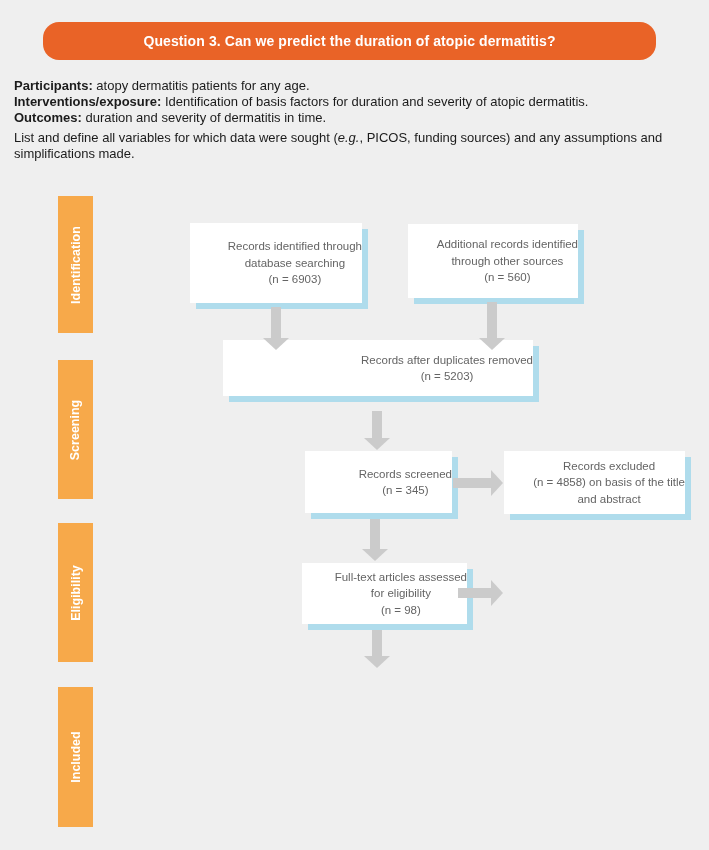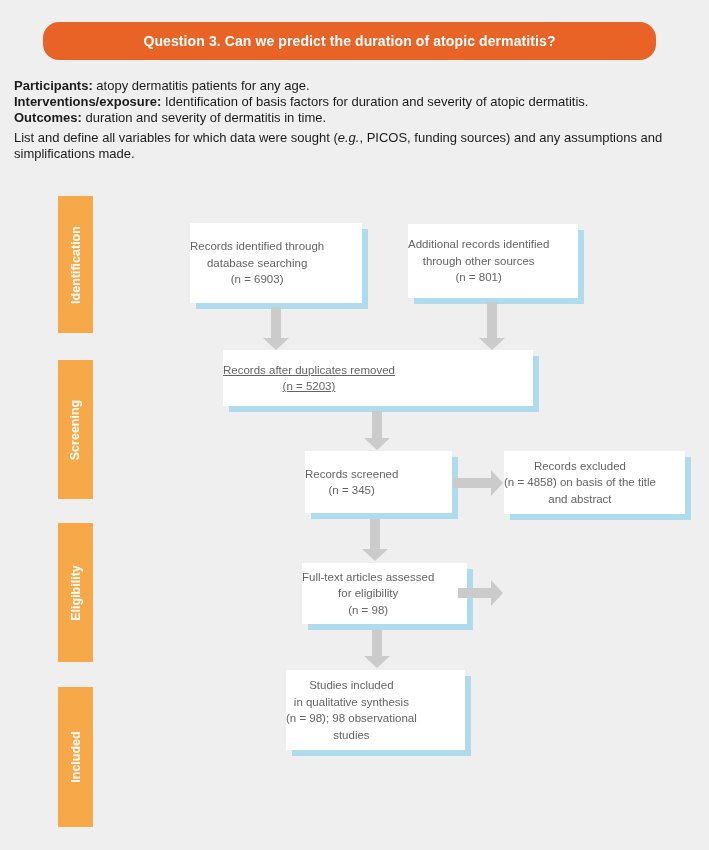--- a/index.html
+++ b/index.html
@@ -40,28 +40,28 @@
   }
   .s1 { top:196px; height:137px; }
   .s2 { top:360px; height:139px; }
   .s3 { top:523px; height:139px; }
   .s4 { top:687px; height:140px; }
 
   
   .fbox {
     position:absolute; background:#ffffff;
     box-shadow:6px 6px 0 0 var(--shadow-blue,#AFDCEC);
-    display:flex; align-items:center; justify-content:flex-start;
+    display:flex; align-items:center; justify-content:flex-end;
     text-align:center; color:var(--box-text,#646464);
     font-size:11.5px; line-height:16.5px;
   }
   .fbox .txt { white-space:pre-line; }
   .b1 { left:190px; top:223px; width:172px; height:80px; }
   .b2 { left:408px; top:224px; width:170px; height:74px; }
-  .b3 { left:223px; top:350px; width:310px; height:56px;text-decoration:underline; }
+  .b3 { left:223px; top:340px; width:310px; height:56px; }
   .b4 { left:305px; top:451px; width:147px; height:62px; }
   .b5 { left:504px; top:451px; width:181px; height:63px; }
   .b6 { left:302px; top:563px; width:165px; height:61px; }
   .b7 { left:504px; top:563px; width:181px; height:65px; }
   .b8 { left:286px; top:670px; width:179px; height:80px; }
 
   
   .arrow-v { position:absolute; width:26px; }
   .arrow-v .shaft {
     position:absolute; left:8px; top:0; width:10px;
@@ -118,45 +118,39 @@
   </div>
 
   <div class="fbox b1">
     <div class="txt">Records identified through
 database searching
 (n = 6903)</div>
   </div>
   <div class="fbox b2">
     <div class="txt">Additional records identified
 through other sources
-(n = 801)</div>
+(n = 560)</div>
   </div>
   <div class="fbox b3">
     <div class="txt">Records after duplicates removed
 (n = 5203)</div>
   </div>
   <div class="fbox b4">
     <div class="txt">Records screened
 (n = 345)</div>
   </div>
   <div class="fbox b5">
     <div class="txt">Records excluded
 (n = 4858) on basis of the title
 and abstract</div>
   </div>
   <div class="fbox b6">
     <div class="txt">Full-text articles assessed
 for eligibility
 (n = 98)</div>
-  </div>
-  <div class="fbox b8">
-    <div class="txt">Studies included
-in qualitative synthesis
-(n = 98); 98 observational
-studies</div>
   </div>
 
   <div class="arrow-v a1">
       <div class="shaft"></div>
       <div class="head"></div>
     </div>
   <div class="arrow-v a2">
       <div class="shaft"></div>
       <div class="head"></div>
     </div>

